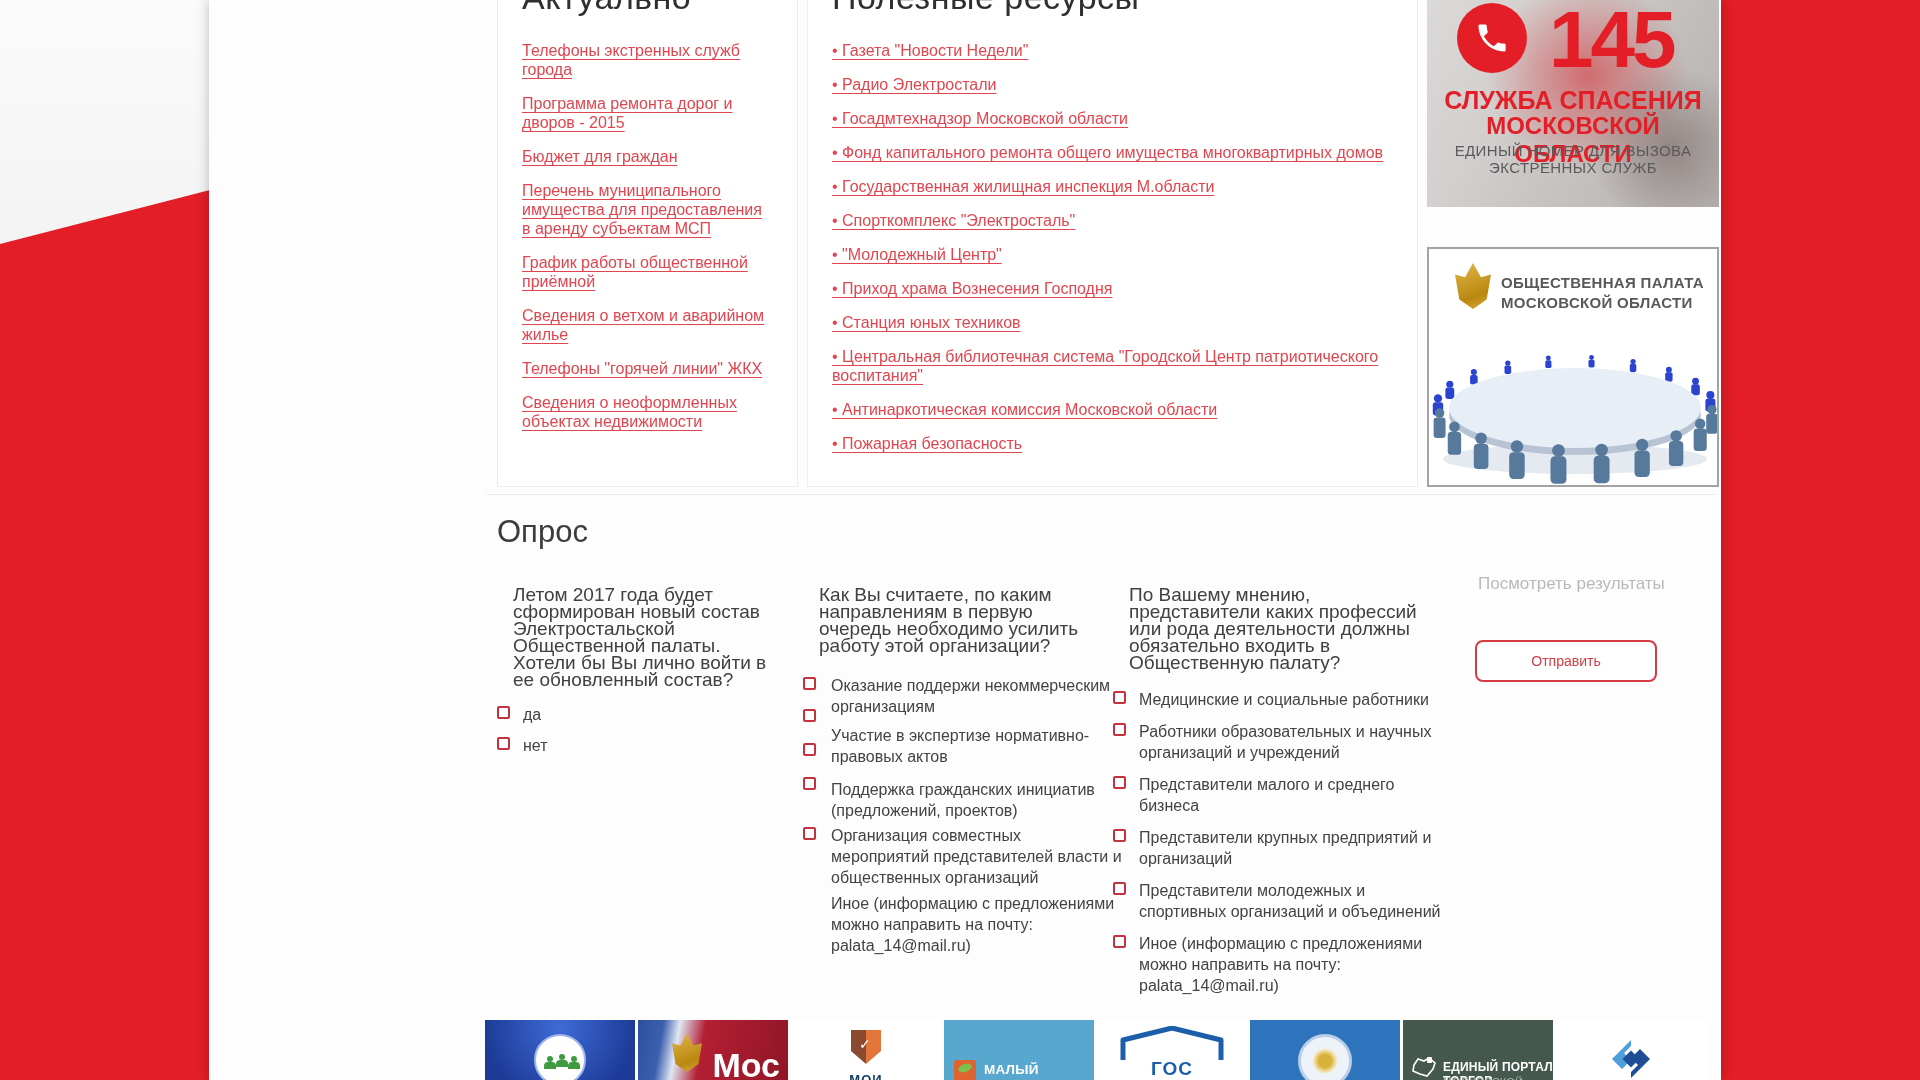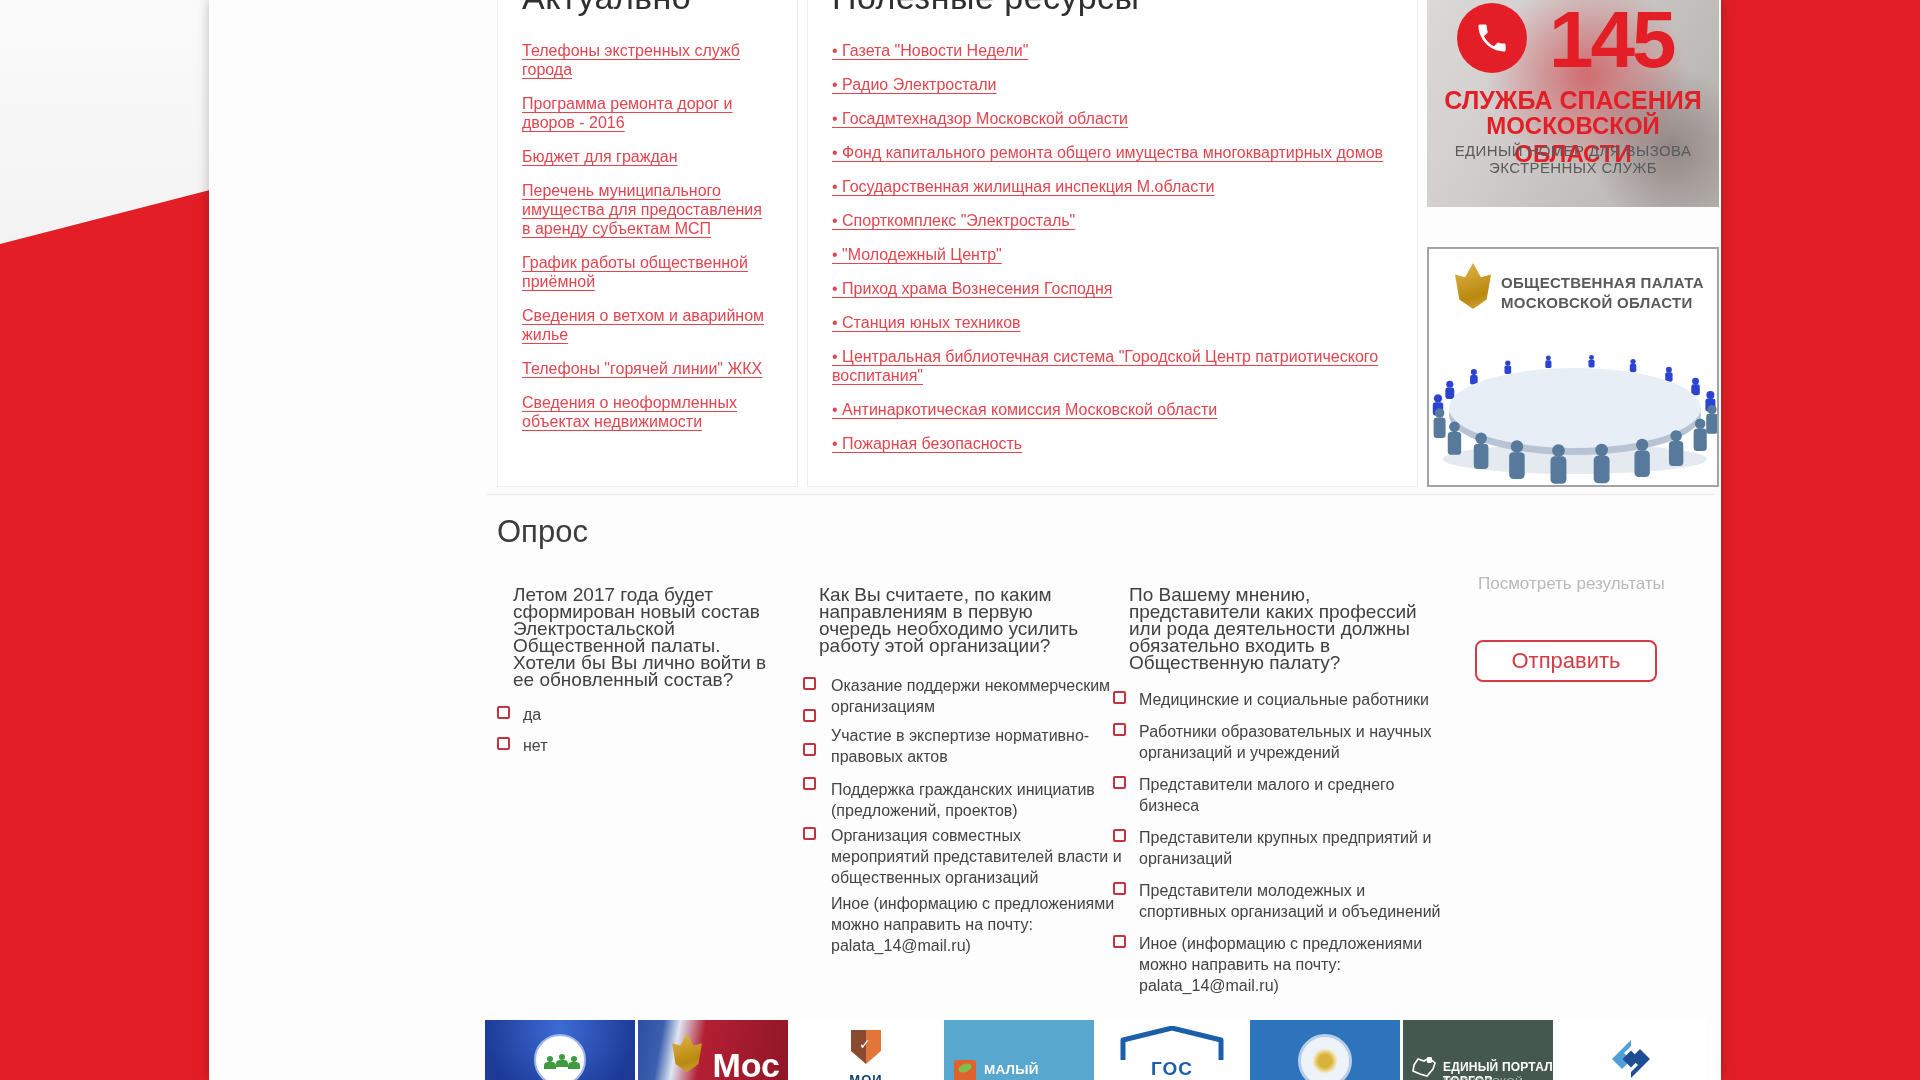--- a/index.html
+++ b/index.html
@@ -68,21 +68,21 @@
   .q-2 .opts{position:relative;margin-top:21px;min-height:290px;}
   .q-2 .opt-label{display:block;margin-left:28px;}
   .q-2 .ol-1{margin-bottom:8px;}
   .q-2 .ol-2{margin-bottom:4px;}
   .q-2 .ol-3{margin-bottom:12px;}
   .q-2 .ol-4{margin-bottom:5px;}
   .q-2 .cb{position:absolute;left:0;}
   .q-2 .cb-1{top:2px;}.q-2 .cb-2{top:34px;}.q-2 .cb-3{top:68px;}.q-2 .cb-4{top:102px;}.q-2 .cb-5{top:152px;}
   .results-link{position:absolute;left:1269px;top:80px;font-size:17px;color:#b9b9b9;cursor:pointer;}
   .submit-btn{position:absolute;left:1266px;top:146px;width:182px;height:42px;background:#fff;
-    border:2px solid #d43b44;border-radius:8px;color:#d43b44;font-size:22px;cursor:pointer;}
+    border:2px solid #d43b44;border-radius:8px;color:#d43b44;font-size:14px;cursor:pointer;}
 
   
   .footer{position:absolute;left:276px;top:1020px;height:78px;display:flex;gap:3px;}
   .tile{position:relative;width:150px;height:78px;overflow:hidden;flex:none;cursor:pointer;}
   .tile-ombudsman{background:radial-gradient(circle at 50% 10%,#3e6bd6,#1c3a96 75%);}
   .tile-ombudsman .circ{position:absolute;left:50%;top:14px;transform:translateX(-50%);
     width:52px;height:52px;border-radius:50%;background:#fff;border:2px solid #9fb6e8;}
   .person{position:absolute;width:12px;height:7px;border-radius:4px 4px 0 0;background:#3f9b3f;}
   .person::before{content:"";position:absolute;left:3px;top:-6px;width:6px;height:6px;border-radius:50%;background:#3f9b3f;}
   .tile-mosobl{background:linear-gradient(100deg,#2b4f9e 0%,#3c5fae 16%,#dfe6f2 26%,#b31f33 42%,#8f1626 100%);}
@@ -118,21 +118,21 @@
 
 <div class="stage">
   <div class="corner-white"></div>
 
   <div class="sheet">
 
     <div class="card card-aktualno">
       <div class="card-title">Актуально</div>
       <div class="link-list">
         <a href="#">Телефоны экстренных служб города</a>
-        <a href="#">Программа ремонта дорог и дворов - 2016</a>
+        <a href="#">Программа ремонта дорог и дворов - 2015</a>
         <a href="#">Бюджет для граждан</a>
         <a href="#">Перечень муниципального имущества для предоставления в аренду субъектам МСП</a>
         <a href="#">График работы общественной приёмной</a>
         <a href="#">Сведения о ветхом и аварийном жилье</a>
         <a href="#">Телефоны "горячей линии" ЖКХ</a>
         <a href="#">Сведения о неоформленных объектах недвижимости</a>
       </div>
     </div>
 
     <div class="card card-resources">

